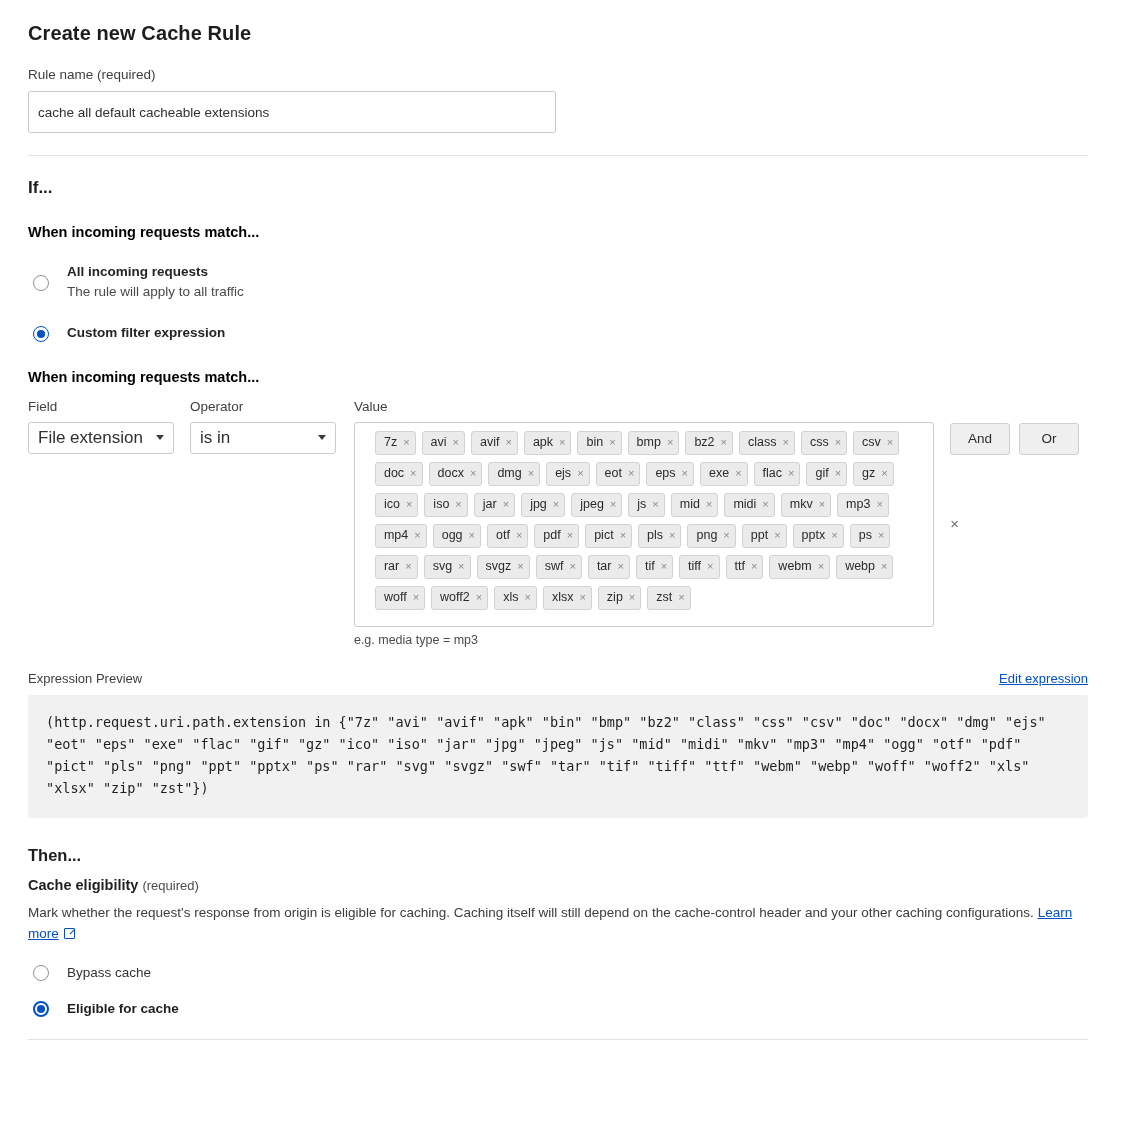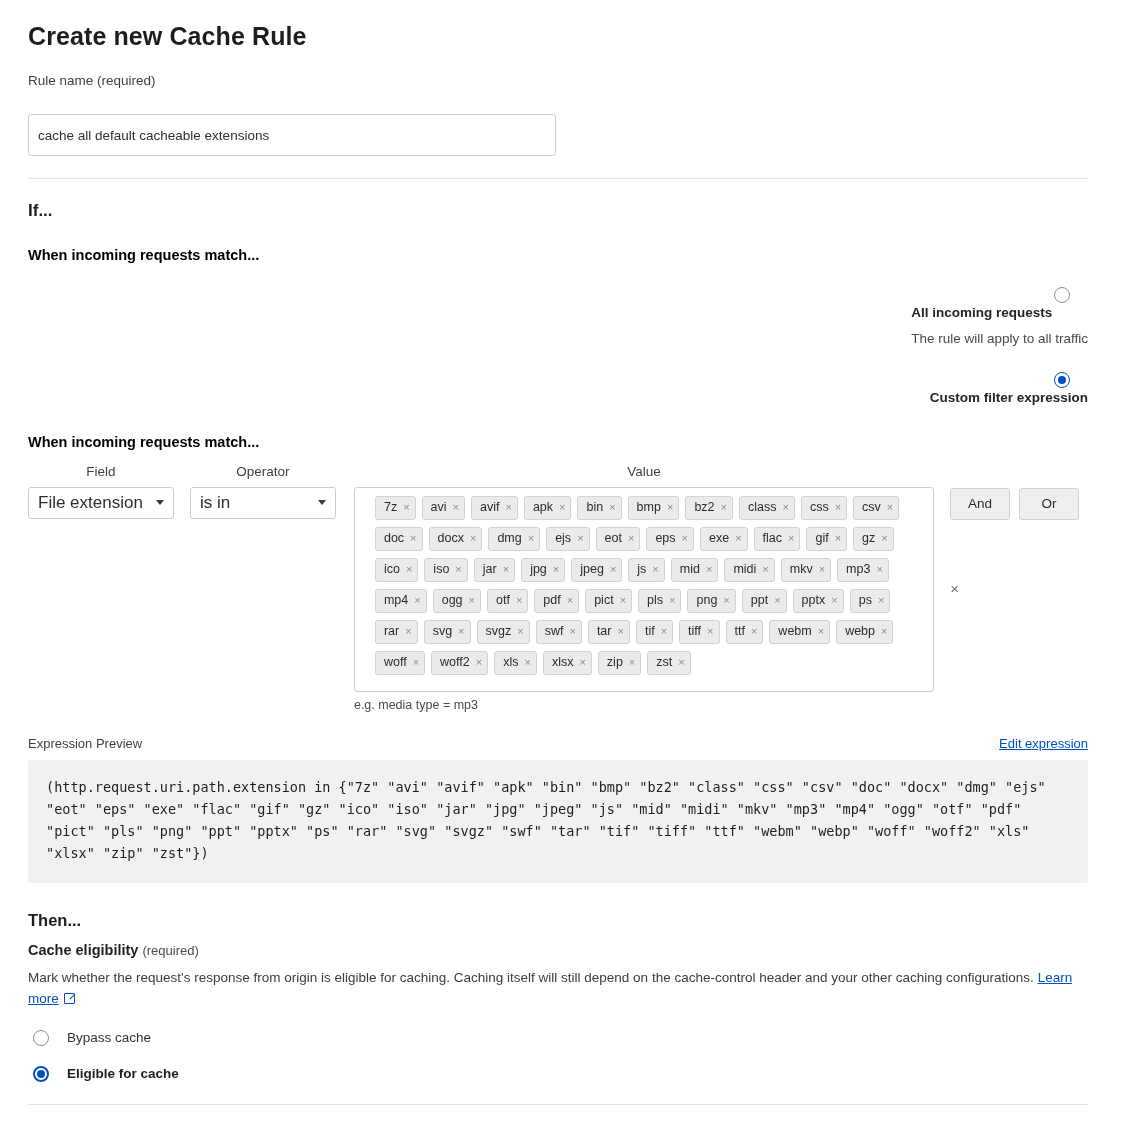--- a/index.html
+++ b/index.html
@@ -10,43 +10,42 @@
     font-family: "Liberation Sans", sans-serif;
     color: #313131;
   }
   .page {
     width: 1140px;
     min-height: 1140px;
     padding: 18px 52px 10px 28px;
     background: #fff;
   }
   .title {
-    font-size: 25px;
+    font-size: 20px;
     font-weight: bold;
     color: #1d1d1d;
     margin: 4px 0 22px 0;
     letter-spacing: 0.1px;
   }
   .field-label {
     font-size: 13.5px;
     color: #3f3f3f;
-    margin-bottom: 2px;
+    margin-bottom: 9px;
   }
   .text-input {
     width: 528px;
     height: 30px;
     border: 1px solid #c9ccd0;
     border-radius: 3px;
     padding: 20px 9px;
     font-size: 13.5px;
     font-family: "Liberation Sans", sans-serif;
     color: #2f2f2f;
     background: #fff;
     outline: none;
-    margin-top: 24px;
   }
   .help-text {
     font-size: 13px;
     color: #4b4b4b;
     margin-top: 7px;
   }
   .divider {
     border: none;
     border-top: 1px solid #e2e2e2;
     margin: 22px 0 0 0;
@@ -58,23 +57,22 @@
     margin: 22px 0 0 0;
   }
   .subsection-head {
     font-size: 14.5px;
     font-weight: bold;
     color: #000000;
     margin: 26px 0 0 0;
   }
   .radio-row {
     display: flex;
-    align-items: flex-end;
+    align-items: center;
     margin-top: 22px;
-    flex-direction: column;
   }
   .radio {
     width: 16px; height: 16px;
     border-radius: 50%;
     border: 1.5px solid #8d9095;
     background: #fff;
     margin: 2px 18px 0 5px;
     flex: none;
     position: relative;
   }
@@ -95,32 +93,31 @@
   }
   .radio-texts { line-height: 1.45; }
   .radio-title {
     font-size: 13.5px;
     font-weight: bold;
     color: #242424;
   }
   .radio-desc {
     font-size: 13.5px;
     color: #4a4a4a;
-    margin-top: 6px;
+    margin-top: 0;
   }
   .builder {
     display: flex;
     align-items: flex-start;
     margin-top: 14px;
   }
   .col-label {
     font-size: 13.5px;
     color: #3f3f3f;
     margin-bottom: 8px;
-    text-align: center;
   }
   .select {
     height: 32px;
     border: 1px solid #c9ccd0;
     border-radius: 3px;
     background: #fff;
     display: flex;
     align-items: center;
     padding: 0 9px;
     font-size: 17px;

